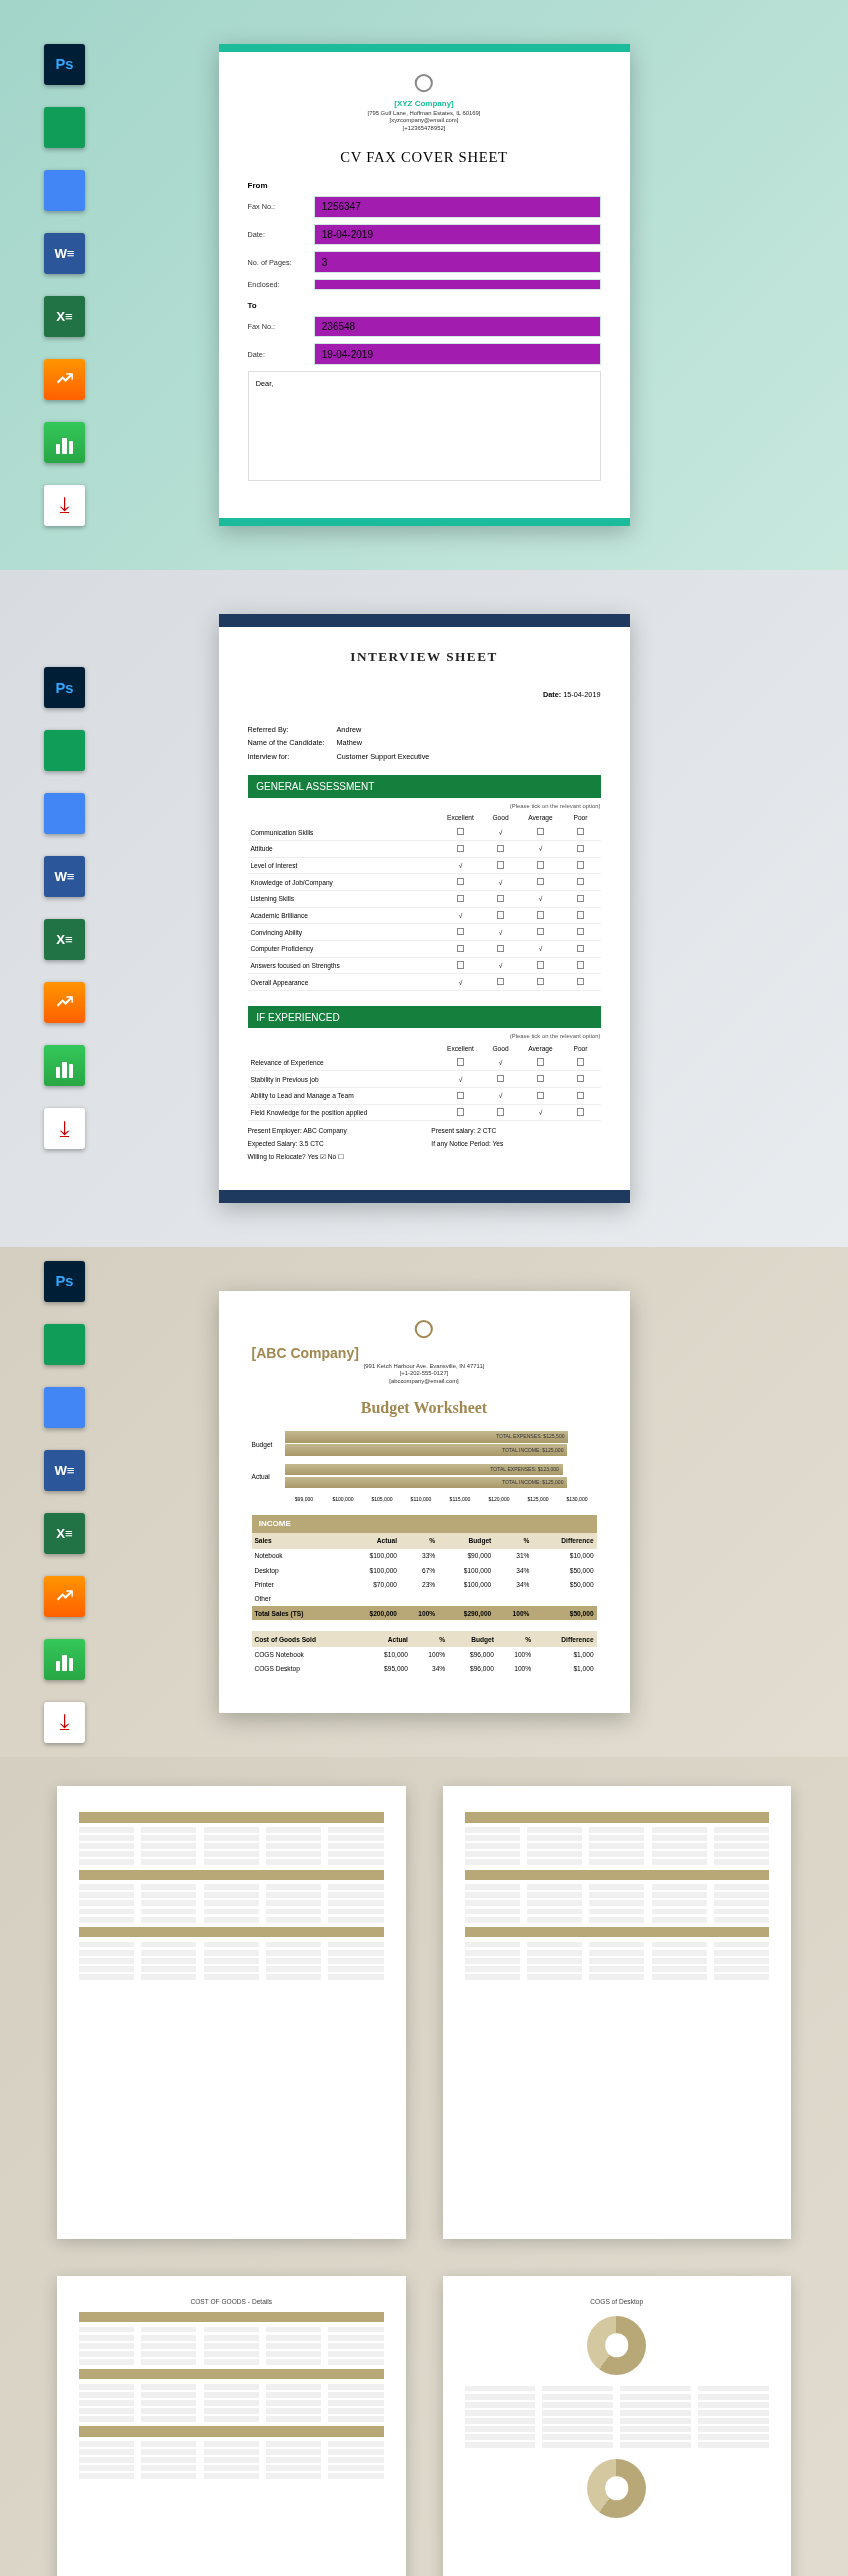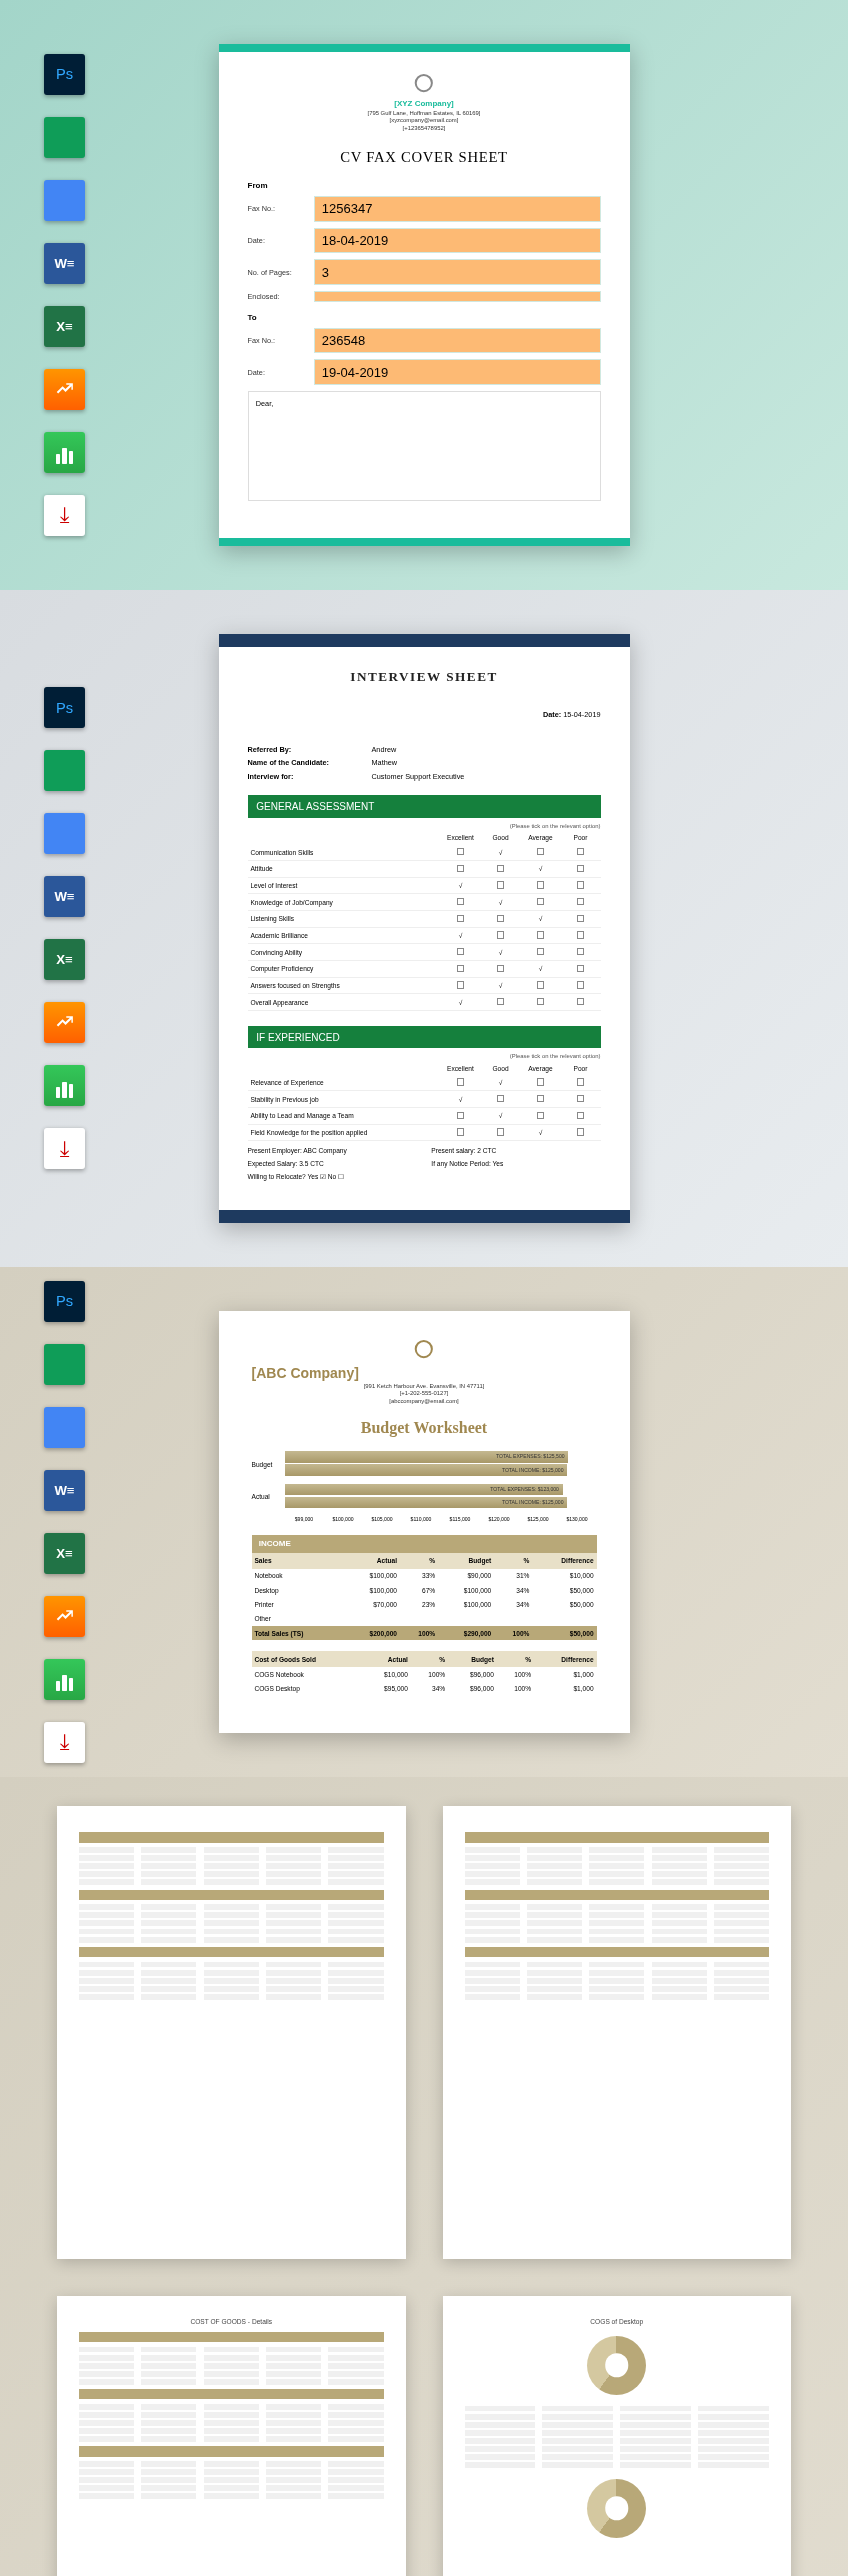--- a/index.html
+++ b/index.html
@@ -4,21 +4,21 @@
 <style>
 *{margin:0;padding:0;box-sizing:border-box}
 body{font-family:Arial,sans-serif;background:#b8bcc2;width:848px}
 .panel{position:relative;width:100%;padding:44px 0;display:flex;justify-content:center}
 .panel1{background:linear-gradient(135deg,#a3d5c9 0%,#c8e8de 100%)}
 .panel2{background:linear-gradient(135deg,#d8dce0 0%,#e8ecef 100%)}
 .panel3{background:linear-gradient(135deg,#d4cfc0 0%,#e2ddd0 100%)}
 .panel4{background:linear-gradient(135deg,#d4cfc0 0%,#e2ddd0 100%);padding:29px 44px}
 .icons{position:absolute;left:44px;top:50%;transform:translateY(-50%);display:flex;flex-direction:column;gap:22px;z-index:10}
 .icon{width:41px;height:41px;border-radius:2.9px;display:flex;align-items:center;justify-content:center;box-shadow:0 1.5px 4.4px rgba(0,0,0,0.3)}
-.icon-ps{background:#001e36;color:#31a8ff;font-weight:normal;font-size:14.7px}
+.icon-ps{background:#001e36;color:#31a8ff;font-weight:bold;font-size:14.7px}
 .icon-sheets{background:#0f9d58;display:flex;flex-direction:column;gap:2.2px;padding:8.8px}
 .icon-sheets .bar{height:2.9px;background:#fff;border-radius:0.7px}
 .icon-docs{background:#4285f4;display:flex;flex-direction:column;gap:2.2px;padding:10.3px 8.8px}
 .icon-docs .line{height:2.2px;background:#fff;border-radius:0.7px}
 .icon-word{background:#2b579a;color:#fff;font-weight:bold;font-size:13.2px}
 .icon-excel{background:#217346;color:#fff;font-weight:bold;font-size:13.2px}
 .icon-pages{background:linear-gradient(#ff9500,#ff6000);display:flex;align-items:center;justify-content:center}
 .icon-pages svg{width:17.6px;height:17.6px;fill:#fff}
 .icon-numbers{background:linear-gradient(#34c759,#28a745);display:flex;align-items:flex-end;justify-content:center;gap:2.2px;padding:8.8px}
 .icon-numbers .b{width:4.4px;background:#fff;border-radius:0.7px}
@@ -27,28 +27,28 @@
 .doc1{border-top:8.8px solid #1abc9c;border-bottom:8.8px solid #1abc9c}
 .doc1 .inner{padding:22px 29px 37px}
 .logo{text-align:center;margin-bottom:5.9px}
 .logo-icon{display:inline-block;width:17.6px;height:17.6px;border:2.2px solid #888;border-radius:50%;transform:rotate(45deg)}
 .company{color:#1abc9c;font-size:8px;font-weight:bold;text-align:center}
 .addr{font-size:5.9px;text-align:center;color:#333;margin-top:1.5px}
 .title1{text-align:center;font-weight:normal;font-size:14.7px;letter-spacing:0.7px;margin:18.4px 0 14.7px;font-family:Georgia,serif}
 .section-label{font-size:8px;font-weight:bold;margin:11px 0 5.9px}
 .field-row{display:flex;align-items:center;margin-bottom:5.9px;font-size:7.3px}
 .field-label{width:66px;color:#333}
-.field-box{flex:1;background:#fdba74;border:0.7px solid #d0e8e0;padding:4.4px 7.3px;font-size:13px}
+.field-box{flex:1;background:#a21caf;border:0.7px solid #d0e8e0;padding:4.4px 7.3px;font-size:10px}
 .msg-box{background:#fff;border:0.7px solid #ddd;height:110px;padding:7.3px;font-size:7.3px}
 .doc2{border-top:13.2px solid #1e3a5f;border-bottom:13.2px solid #1e3a5f}
 .doc2 .inner{padding:22px 29px 29px}
 .title2{text-align:center;font-weight:bold;font-size:13.2px;letter-spacing:1.5px;margin-bottom:25px;font-family:Georgia,serif;color:#222}
 .date-row{text-align:right;font-size:7.3px;margin-bottom:26px}
 .info-row{display:flex;font-size:7.3px;margin-bottom:4.4px}
-.info-label{width:124px;font-weight:bold}
+.info-label{width:89px;font-weight:normal}
 .hdr-bar{background:#15803d;color:#fff;padding:5.9px 8.8px;font-size:10px;font-weight:normal;margin-top:14.7px}
 .tick-hint{font-size:5.9px;text-align:right;margin:4.4px 0 2.9px;color:#555}
 .assess-table{width:100%;border-collapse:collapse;font-size:6.6px}
 .assess-table th{font-weight:normal;padding:2.9px;text-align:center;font-size:6.6px}
 .assess-table th:first-child{text-align:left}
 .assess-table td{padding:3.7px 2.9px;border-bottom:0.7px solid #eee}
 .assess-table td:first-child{text-align:left}
 .assess-table td:not(:first-child){text-align:center;width:40px}
 .chk{display:inline-block;width:7.3px;height:7.3px;border:0.7px solid #888}
 .tick{font-family:Arial}

